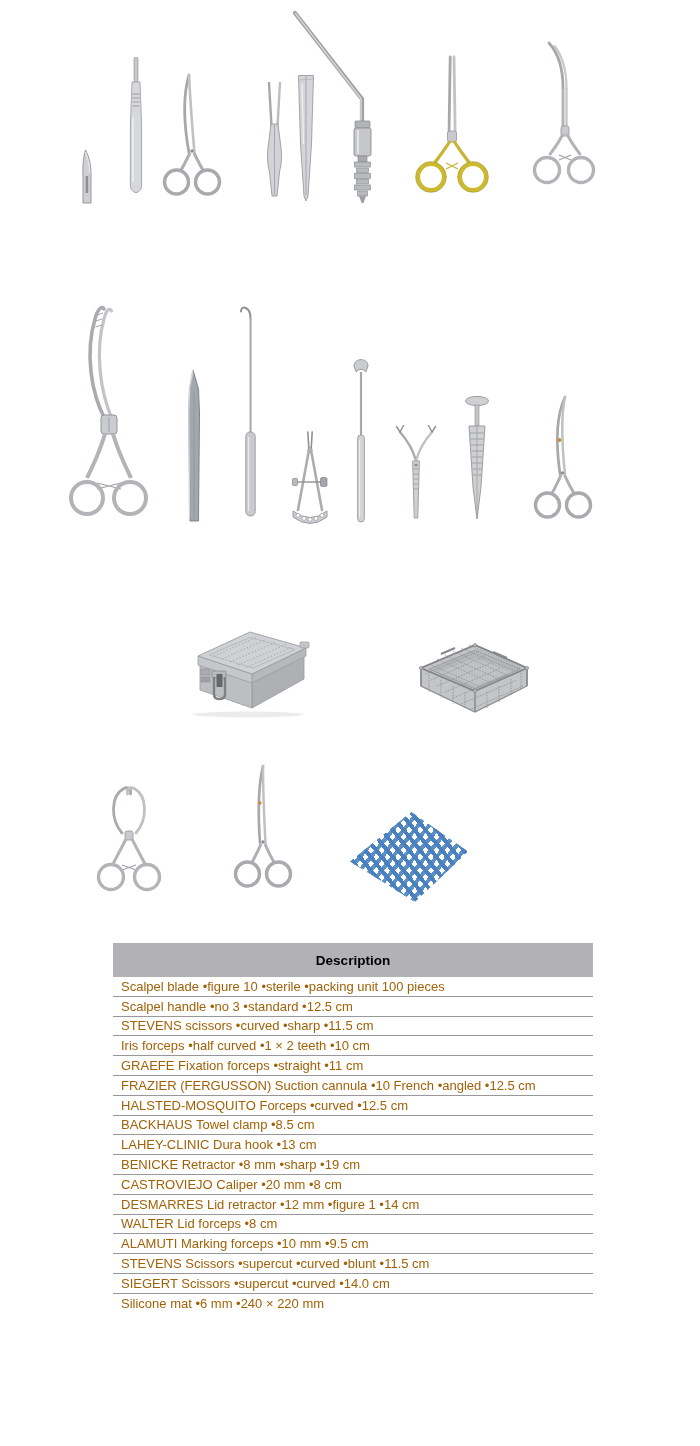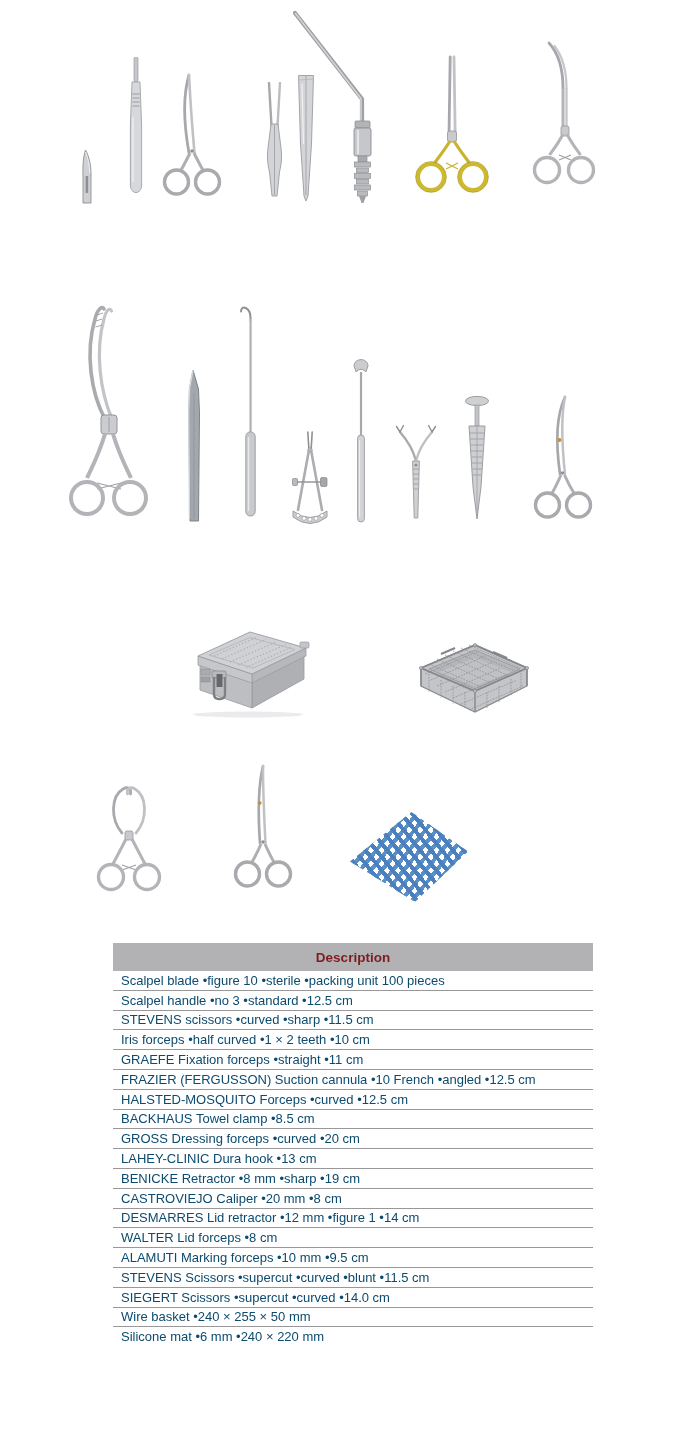--- a/index.html
+++ b/index.html
@@ -2,23 +2,23 @@
 <html><head>
 <meta charset="utf-8">
 <style>
   html,body{margin:0;padding:0;background:#ffffff;}
   .canvas{position:relative;width:700px;height:1446px;background:#ffffff;
           font-family:"Liberation Sans",sans-serif;overflow:hidden;}
   .inst{position:absolute;}
   
   .desc-table{position:absolute;left:113px;top:943px;width:480px;
               border-collapse:collapse;table-layout:fixed;}
-  .desc-table th{background:#b2b2b5;color:#7f1d1d;font-weight:bold;
-                 font-size:13.5px;height:28px;text-align:center;padding:0;}
-  .desc-table td{font-size:13px;color:#0c4a6e;height:18.8px;
+  .desc-table th{background:#b2b2b5;color:#000000;font-weight:bold;
+                 font-size:13.5px;height:34px;text-align:center;padding:0;}
+  .desc-table td{font-size:13px;color:#a16207;height:18.8px;
                  padding:0 0 0 8px;border-bottom:1px solid #98989b;
                  white-space:nowrap;overflow:hidden;}
   .desc-table tr:last-child td{border-bottom:none;}
   
   .mat{position:absolute;left:350px;top:812px;width:118px;height:90px;
        background-image:
          repeating-linear-gradient(51deg,#4a80bd 0 4px,rgba(0,0,0,0) 4px 8.5px),
          repeating-linear-gradient(129deg,#5b8fc7 0 4px,rgba(255,255,255,0) 4px 8.5px);
        clip-path:polygon(52% 0,100% 44%,55% 100%,0 55%);}
 </style>
@@ -318,23 +318,20 @@
         <tr>
           <td>FRAZIER (FERGUSSON) Suction cannula •10 French •angled •12.5 cm</td>
         </tr>
         <tr>
           <td>HALSTED-MOSQUITO Forceps •curved •12.5 cm</td>
         </tr>
         <tr>
           <td>BACKHAUS Towel clamp •8.5 cm</td>
         </tr>
         <tr>
-          <td>GROSS Dressing forceps •curved •20 cm</td>
-        </tr>
-        <tr>
           <td>LAHEY-CLINIC Dura hook •13 cm</td>
         </tr>
         <tr>
           <td>BENICKE Retractor •8 mm •sharp •19 cm</td>
         </tr>
         <tr>
           <td>CASTROVIEJO Caliper •20 mm •8 cm</td>
         </tr>
         <tr>
           <td>DESMARRES Lid retractor •12 mm •figure 1 •14 cm</td>
@@ -343,23 +340,20 @@
           <td>WALTER Lid forceps •8 cm</td>
         </tr>
         <tr>
           <td>ALAMUTI Marking forceps •10 mm •9.5 cm</td>
         </tr>
         <tr>
           <td>STEVENS Scissors •supercut •curved •blunt •11.5 cm</td>
         </tr>
         <tr>
           <td>SIEGERT Scissors •supercut •curved •14.0 cm</td>
-        </tr>
-        <tr>
-          <td>Wire basket •240 × 255 × 50 mm</td>
         </tr>
         <tr>
           <td>Silicone mat •6 mm •240 × 220 mm</td>
         </tr>
       </tbody>
   </table>
 
 </div>
 
 </body></html>

